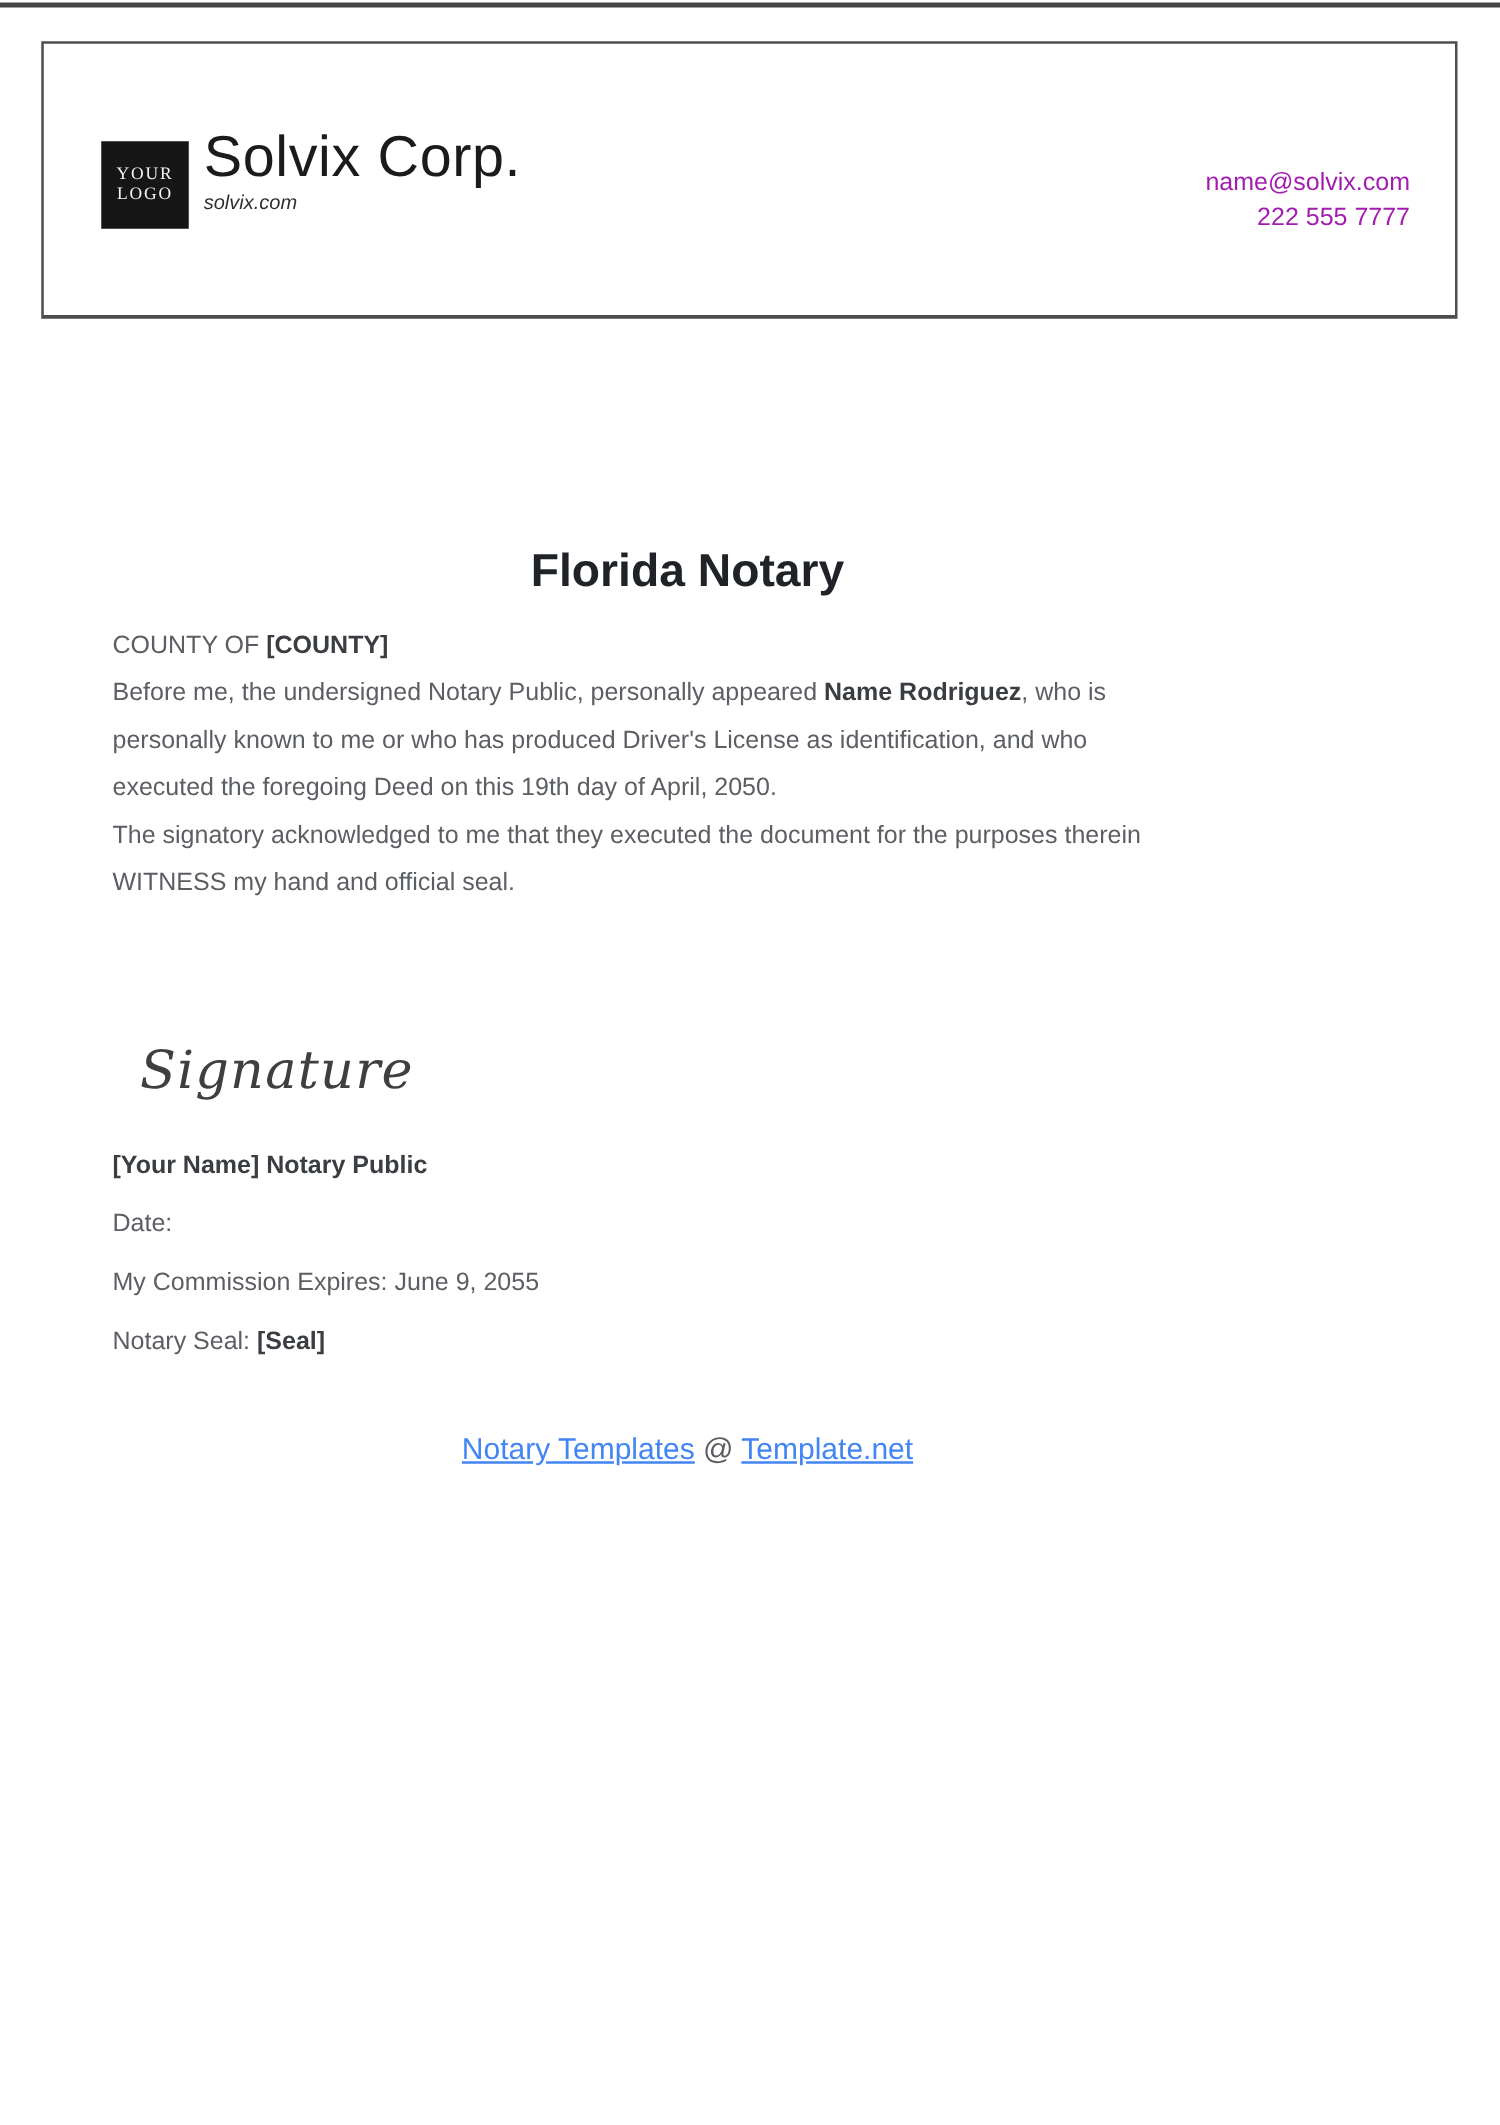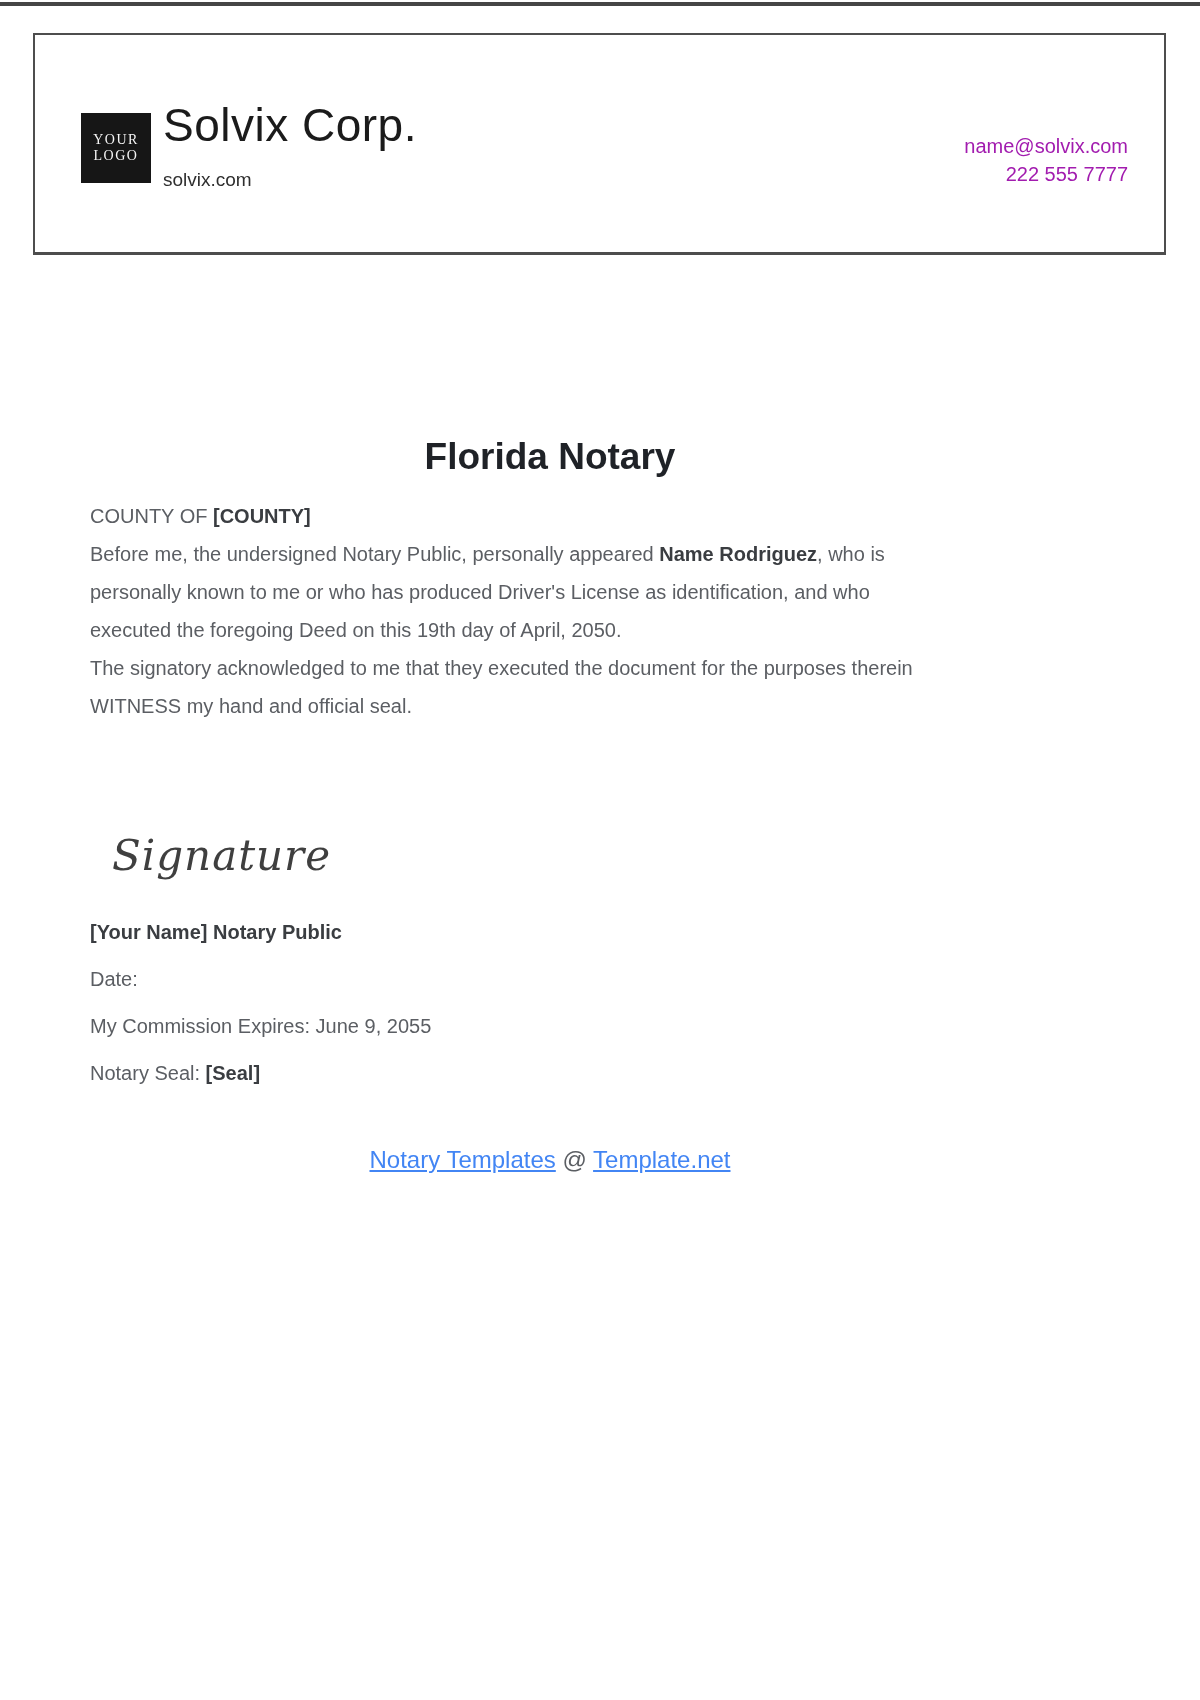--- a/index.html
+++ b/index.html
@@ -24,21 +24,21 @@
     background:#161616; color:#f5f5f5; display:flex; flex-direction:column;
     align-items:center; justify-content:center;
     font-family:"Liberation Serif", serif; font-size:14px;
     letter-spacing:1.5px; line-height:16px; text-align:center;margin-left:11px;
   }
   .brand { position:absolute; left:128px; top:64px; }
   .brand .company {
     font-size:46px; font-weight:500; color:#1b1b1b; line-height:52px;
     letter-spacing:0.5px;
   }
-  .brand .website { font-size:19px; color:#2f2f2f; line-height:24px; margin-top:17px; }
+  .brand .website { font-size:16px; color:#2f2f2f; line-height:24px; margin-top:0;font-style:italic; }
   .contact {
     position:absolute; right:36px; top:97px; text-align:right;
     font-size:20px; color:#a21caf; line-height:28px;
   }
   
   .doc-title {
     position:absolute; left:90px; top:436px; width:920px;
     text-align:center; font-size:37px; font-weight:700; color:#1f2227;
     line-height:42px;
   }

